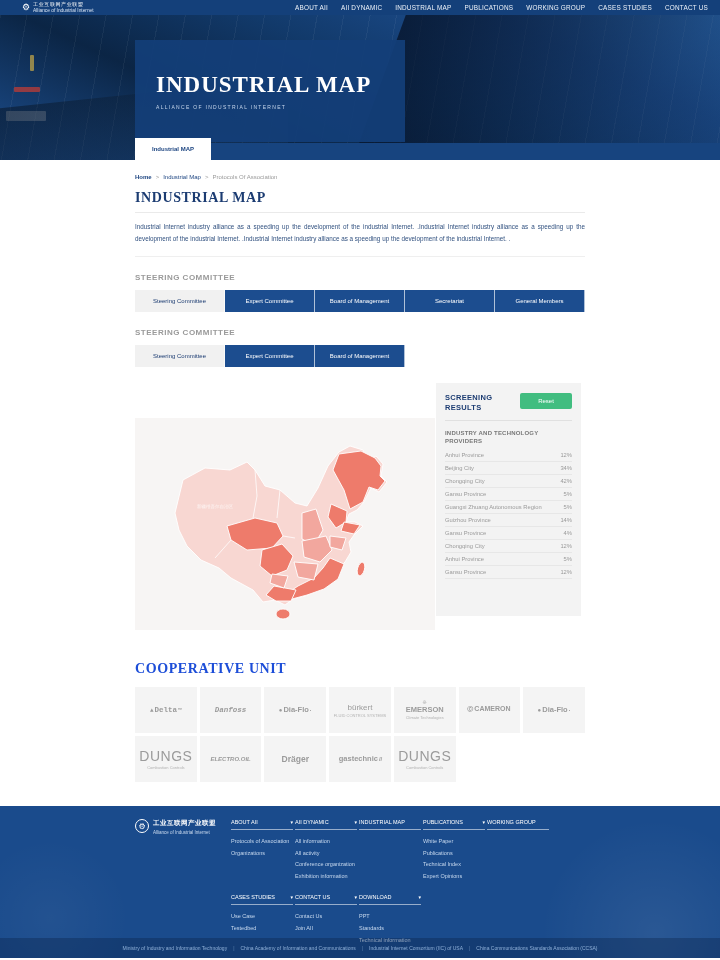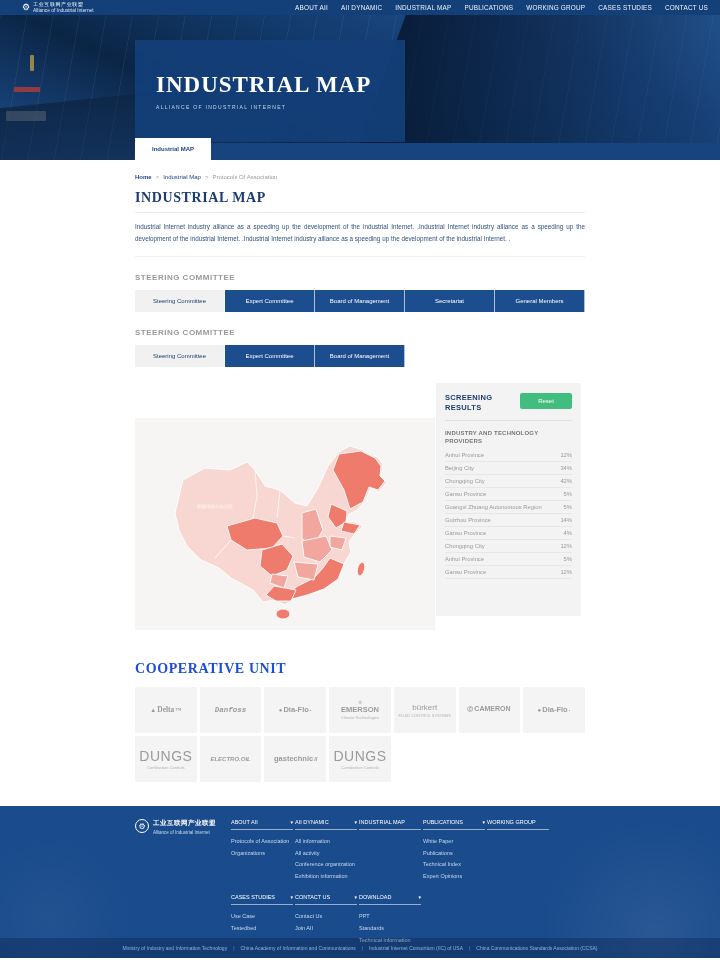--- a/index.html
+++ b/index.html
@@ -83,21 +83,21 @@
   
   .coop-title { width:450px; margin:28px auto 0; font-family:"Liberation Serif", serif;
     font-weight:bold; color:#1d4ed8; font-size:14px; letter-spacing:.6px; }
   .logo-grid { width:450px; margin:10px auto 0; display:grid;
     grid-template-columns:repeat(7,1fr); gap:3px; }
   .logo-cell { background:#f4f4f4; height:46px; display:flex; flex-direction:column;
     align-items:center; justify-content:center; color:#9b9b9b; cursor:pointer; }
   .logo-top { font-size:5px; line-height:1; color:#a8a8a8; }
   .logo-main { display:flex; align-items:baseline; gap:1px; font-size:7.5px; font-weight:bold; }
   .logo-sub { font-size:4px; margin-top:1px; color:#b2b2b2; }
-  .lg-delta .logo-main { font-family:Liberation Serif, serif; }
+  .lg-delta .logo-main { font-family:Liberation Mono, monospace; }
   .lg-danfoss .logo-main { font-family:Liberation Mono, monospace; font-style:italic; }
   .lg-fema .logo-main, .lg-electrooil .logo-main { font-style:italic; }
   .lg-electrooil .logo-main { font-size:6px; }
   .lg-dungs .logo-main, .lg-dungs2 .logo-main { font-weight:normal; font-size:14px; letter-spacing:.5px; }
   .lg-burkert .logo-main { font-weight:normal; font-size:8px; }
   .lg-draeger .logo-main { font-size:8.5px; }
   .lg-cameron .logo-main { font-size:7px; }
   .logo-pre, .logo-suf { font-size:6px; }
 
   
@@ -286,37 +286,37 @@
   </div>
   <div class="logo-cell lg-diaflo">
     <span class="logo-top"></span>
     <span class="logo-main">
         <span class="logo-pre">●</span>
         <span>Dia-Flo</span>
         <span class="logo-suf">·</span>
       </span>
     <span class="logo-sub"></span>
   </div>
+  <div class="logo-cell lg-burkert">
+    <span class="logo-top"></span>
+    <span class="logo-main">
+        <span class="logo-pre"></span>
+        <span>bürkert</span>
+        <span class="logo-suf"></span>
+      </span>
+    <span class="logo-sub">FLUID CONTROL SYSTEMS</span>
+  </div>
   <div class="logo-cell lg-emerson">
     <span class="logo-top">❊</span>
     <span class="logo-main">
         <span class="logo-pre"></span>
         <span>EMERSON</span>
         <span class="logo-suf"></span>
       </span>
     <span class="logo-sub">Climate Technologies</span>
-  </div>
-  <div class="logo-cell lg-burkert">
-    <span class="logo-top"></span>
-    <span class="logo-main">
-        <span class="logo-pre"></span>
-        <span>bürkert</span>
-        <span class="logo-suf"></span>
-      </span>
-    <span class="logo-sub">FLUID CONTROL SYSTEMS</span>
   </div>
   <div class="logo-cell lg-cameron">
     <span class="logo-top"></span>
     <span class="logo-main">
         <span class="logo-pre">Ⓒ</span>
         <span>CAMERON</span>
         <span class="logo-suf"></span>
       </span>
     <span class="logo-sub"></span>
   </div>
@@ -336,20 +336,29 @@
         <span>DUNGS</span>
         <span class="logo-suf"></span>
       </span>
     <span class="logo-sub">Combustion Controls</span>
   </div>
   <div class="logo-cell lg-electrooil">
     <span class="logo-top"></span>
     <span class="logo-main">
         <span class="logo-pre"></span>
         <span>ELECTRO.OIL</span>
+        <span class="logo-suf"></span>
+      </span>
+    <span class="logo-sub"></span>
+  </div>
+  <div class="logo-cell lg-draeger">
+    <span class="logo-top"></span>
+    <span class="logo-main">
+        <span class="logo-pre"></span>
+        <span>Dräger</span>
         <span class="logo-suf"></span>
       </span>
     <span class="logo-sub"></span>
   </div>
   <div class="logo-cell lg-gastechnic">
     <span class="logo-top"></span>
     <span class="logo-main">
         <span class="logo-pre"></span>
         <span>gastechnic</span>
         <span class="logo-suf">//</span>

